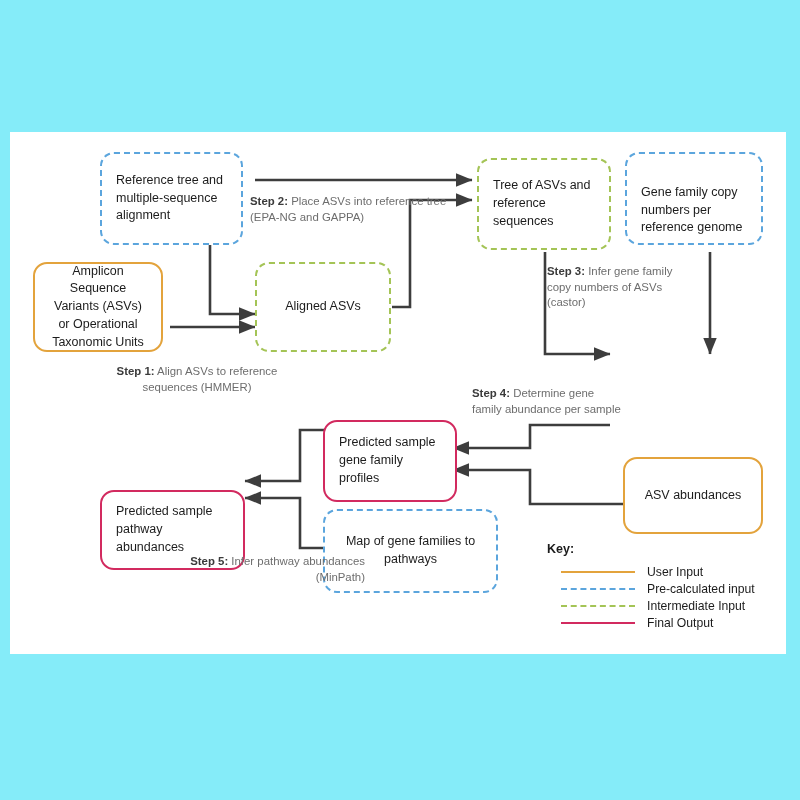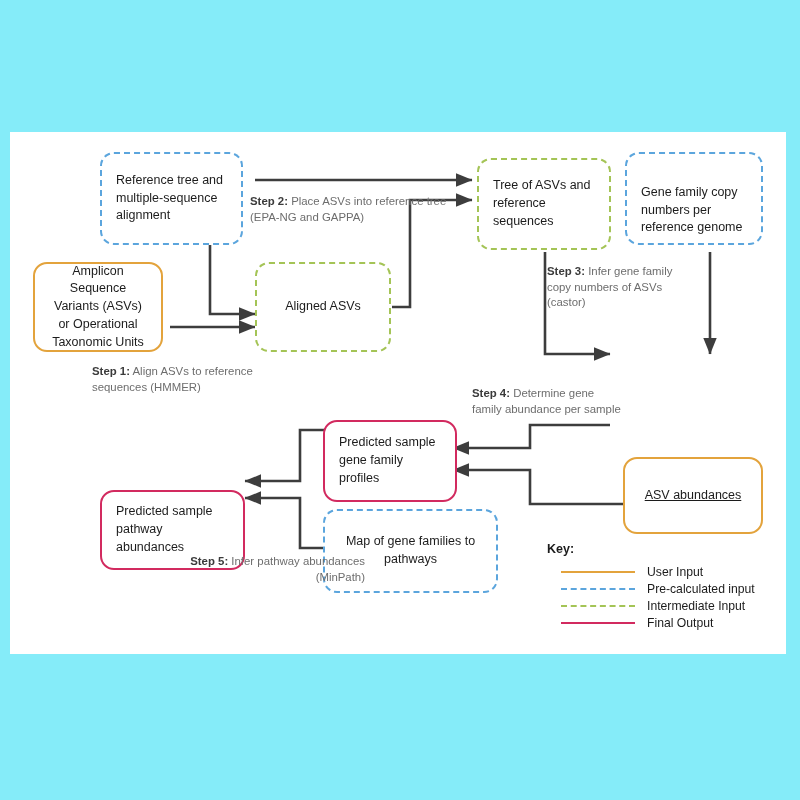--- a/index.html
+++ b/index.html
@@ -144,37 +144,37 @@
 
   <div class="box b-inter left" style="left:467px; top:26px; width:134px; height:92px;">
     <span class="txt">Tree of ASVs and reference sequences</span>
   </div>
 
   <div class="box b-precalc left" style="left:615px; top:20px; width:138px; height:93px;align-items:flex-end;">
     <span class="txt">Gene family copy numbers per reference genome</span>
   </div>
 
 
-  <div class="box b-user center" style="left:613px; top:325px; width:140px; height:77px;text-decoration:underline;">
+  <div class="box b-user center" style="left:613px; top:325px; width:140px; height:77px;">
     <span class="txt">ASV abundances</span>
   </div>
 
   <div class="box b-final left" style="left:313px; top:288px; width:134px; height:82px;">
     <span class="txt">Predicted sample gene family profiles</span>
   </div>
 
   <div class="box b-precalc left" style="left:313px; top:377px; width:175px; height:84px;text-align:center;">
     <span class="txt">Map of gene families to pathways</span>
   </div>
 
   <div class="box b-final left" style="left:90px; top:322px; width:145px; height:80px;margin-top:36px;">
     <span class="txt">Predicted sample pathway abundances</span>
   </div>
 
-  <div class="steplabel" style="left:82px; top:232px; width:210px; text-indent:-0px; text-align:left;">
+  <div class="steplabel" style="left:82px; top:232px; width:210px; text-indent:-0px; text-align:center;">
     <b>Step 1:</b><span> Align ASVs to reference sequences (HMMER)</span>
   </div>
 
   <div class="steplabel" style="left:240px; top:62px; width:200px;">
     <b>Step 2:</b><span> Place ASVs into reference tree (EPA-NG and GAPPA)</span>
   </div>
 
   <div class="steplabel" style="left:537px; top:132px; width:150px;">
     <b>Step 3:</b><span> Infer gene family copy numbers of ASVs (castor)</span>
   </div>

